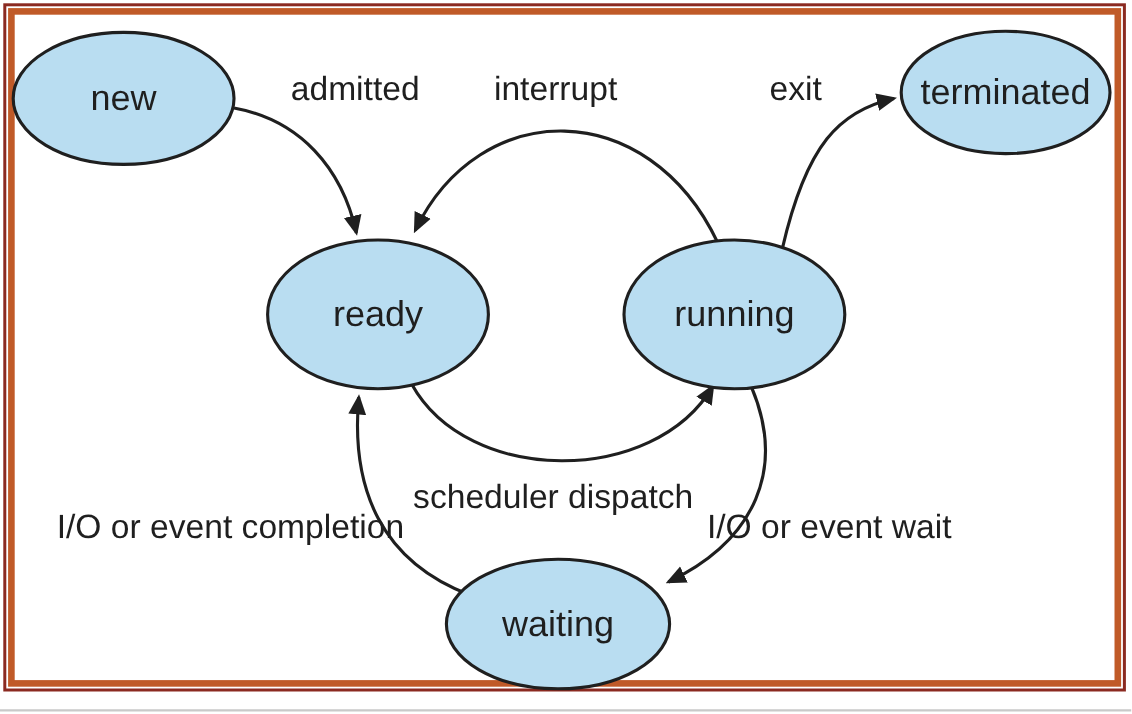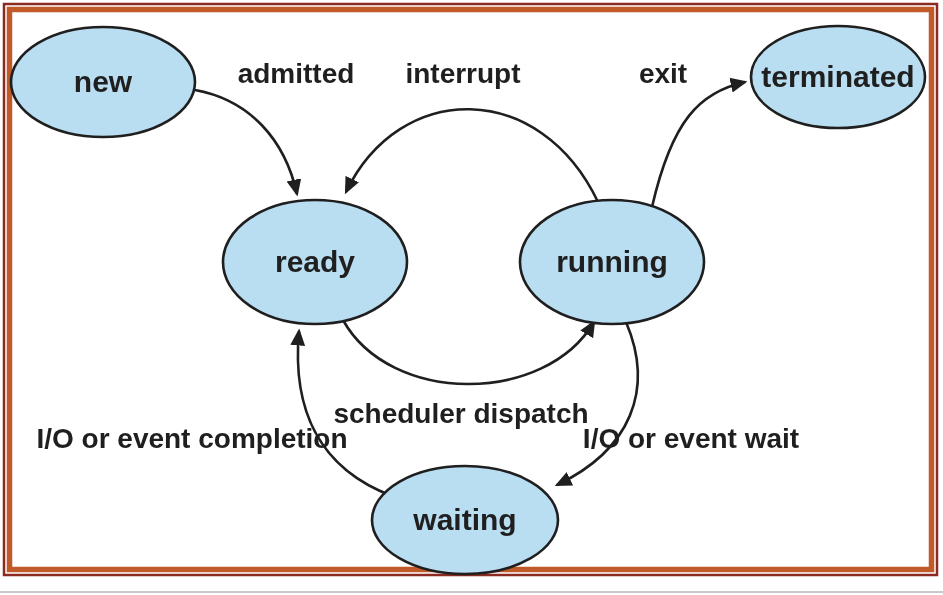--- a/index.html
+++ b/index.html
@@ -7,21 +7,20 @@
     padding: 0;
     background: #ffffff;
   }
   .canvas {
     position: relative;
     width: 943px;
     height: 595px;
     background: #ffffff;
     overflow: hidden;
     font-family: "Liberation Sans", sans-serif;
-    font-weight: bold;
   }
   svg {
     display: block;
     position: absolute;
     left: 0;
     top: 0;
   }
   .state-label {
     font-family: "Liberation Sans", sans-serif;
     font-size: 30px;

